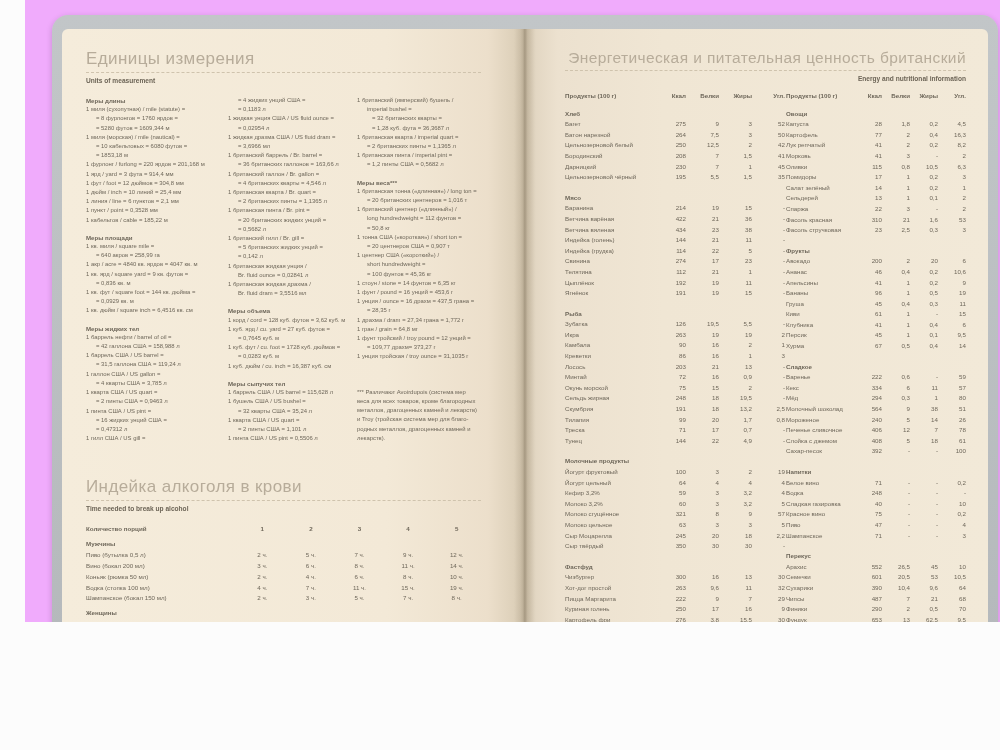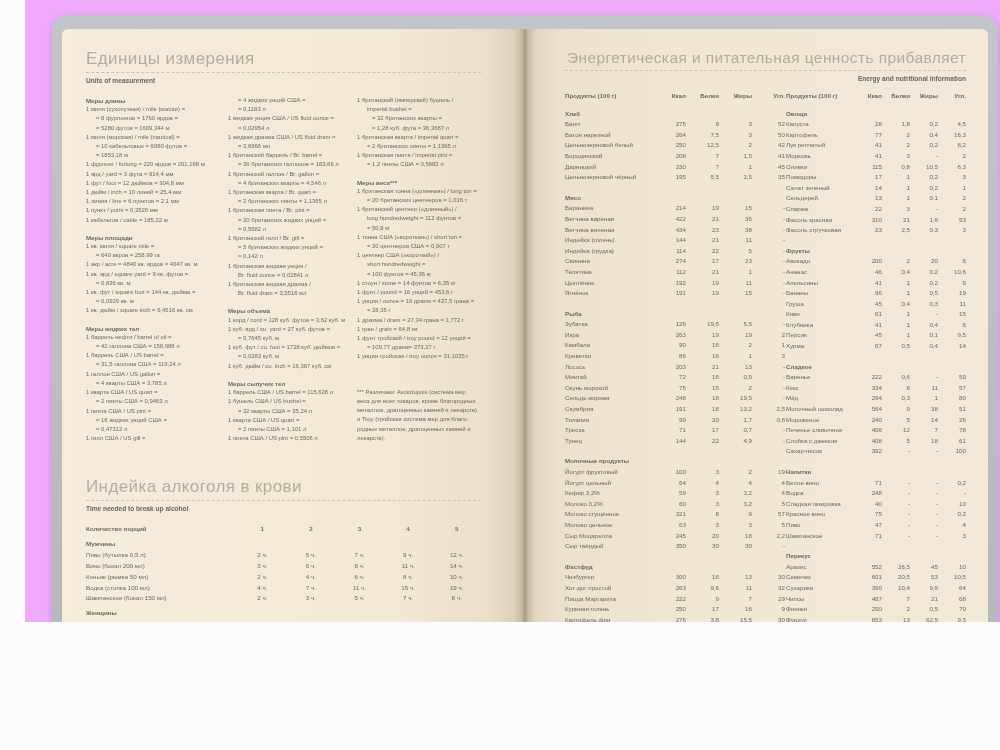--- a/index.html
+++ b/index.html
@@ -313,21 +313,21 @@
       </div>
 
       <div class="page-footer">
         <span class="footer-label">INFORMATION</span>
         <span class="footer-line"></span>
       </div>
     </div>
 
     <div class="page right">
       <div class="sec nutrition">
-        <div class="sec-title">Энергетическая и питательная ценность прибавляет</div>
+        <div class="sec-title">Энергетическая и питательная ценность британский</div>
         <div class="sec-rule"></div>
         <div class="sec-subtitle">Energy and nutritional information</div>
         <div class="nut-wrap">
           <div id="nut-left">
               <div class="nut-row nut-header">
                 <div class="nut-name">Продукты (100 г)</div>
                 <div class="nut-v">Ккал</div>
                 <div class="nut-v">Белки</div>
                 <div class="nut-v">Жиры</div>
                 <div class="nut-v">Угл.</div>

